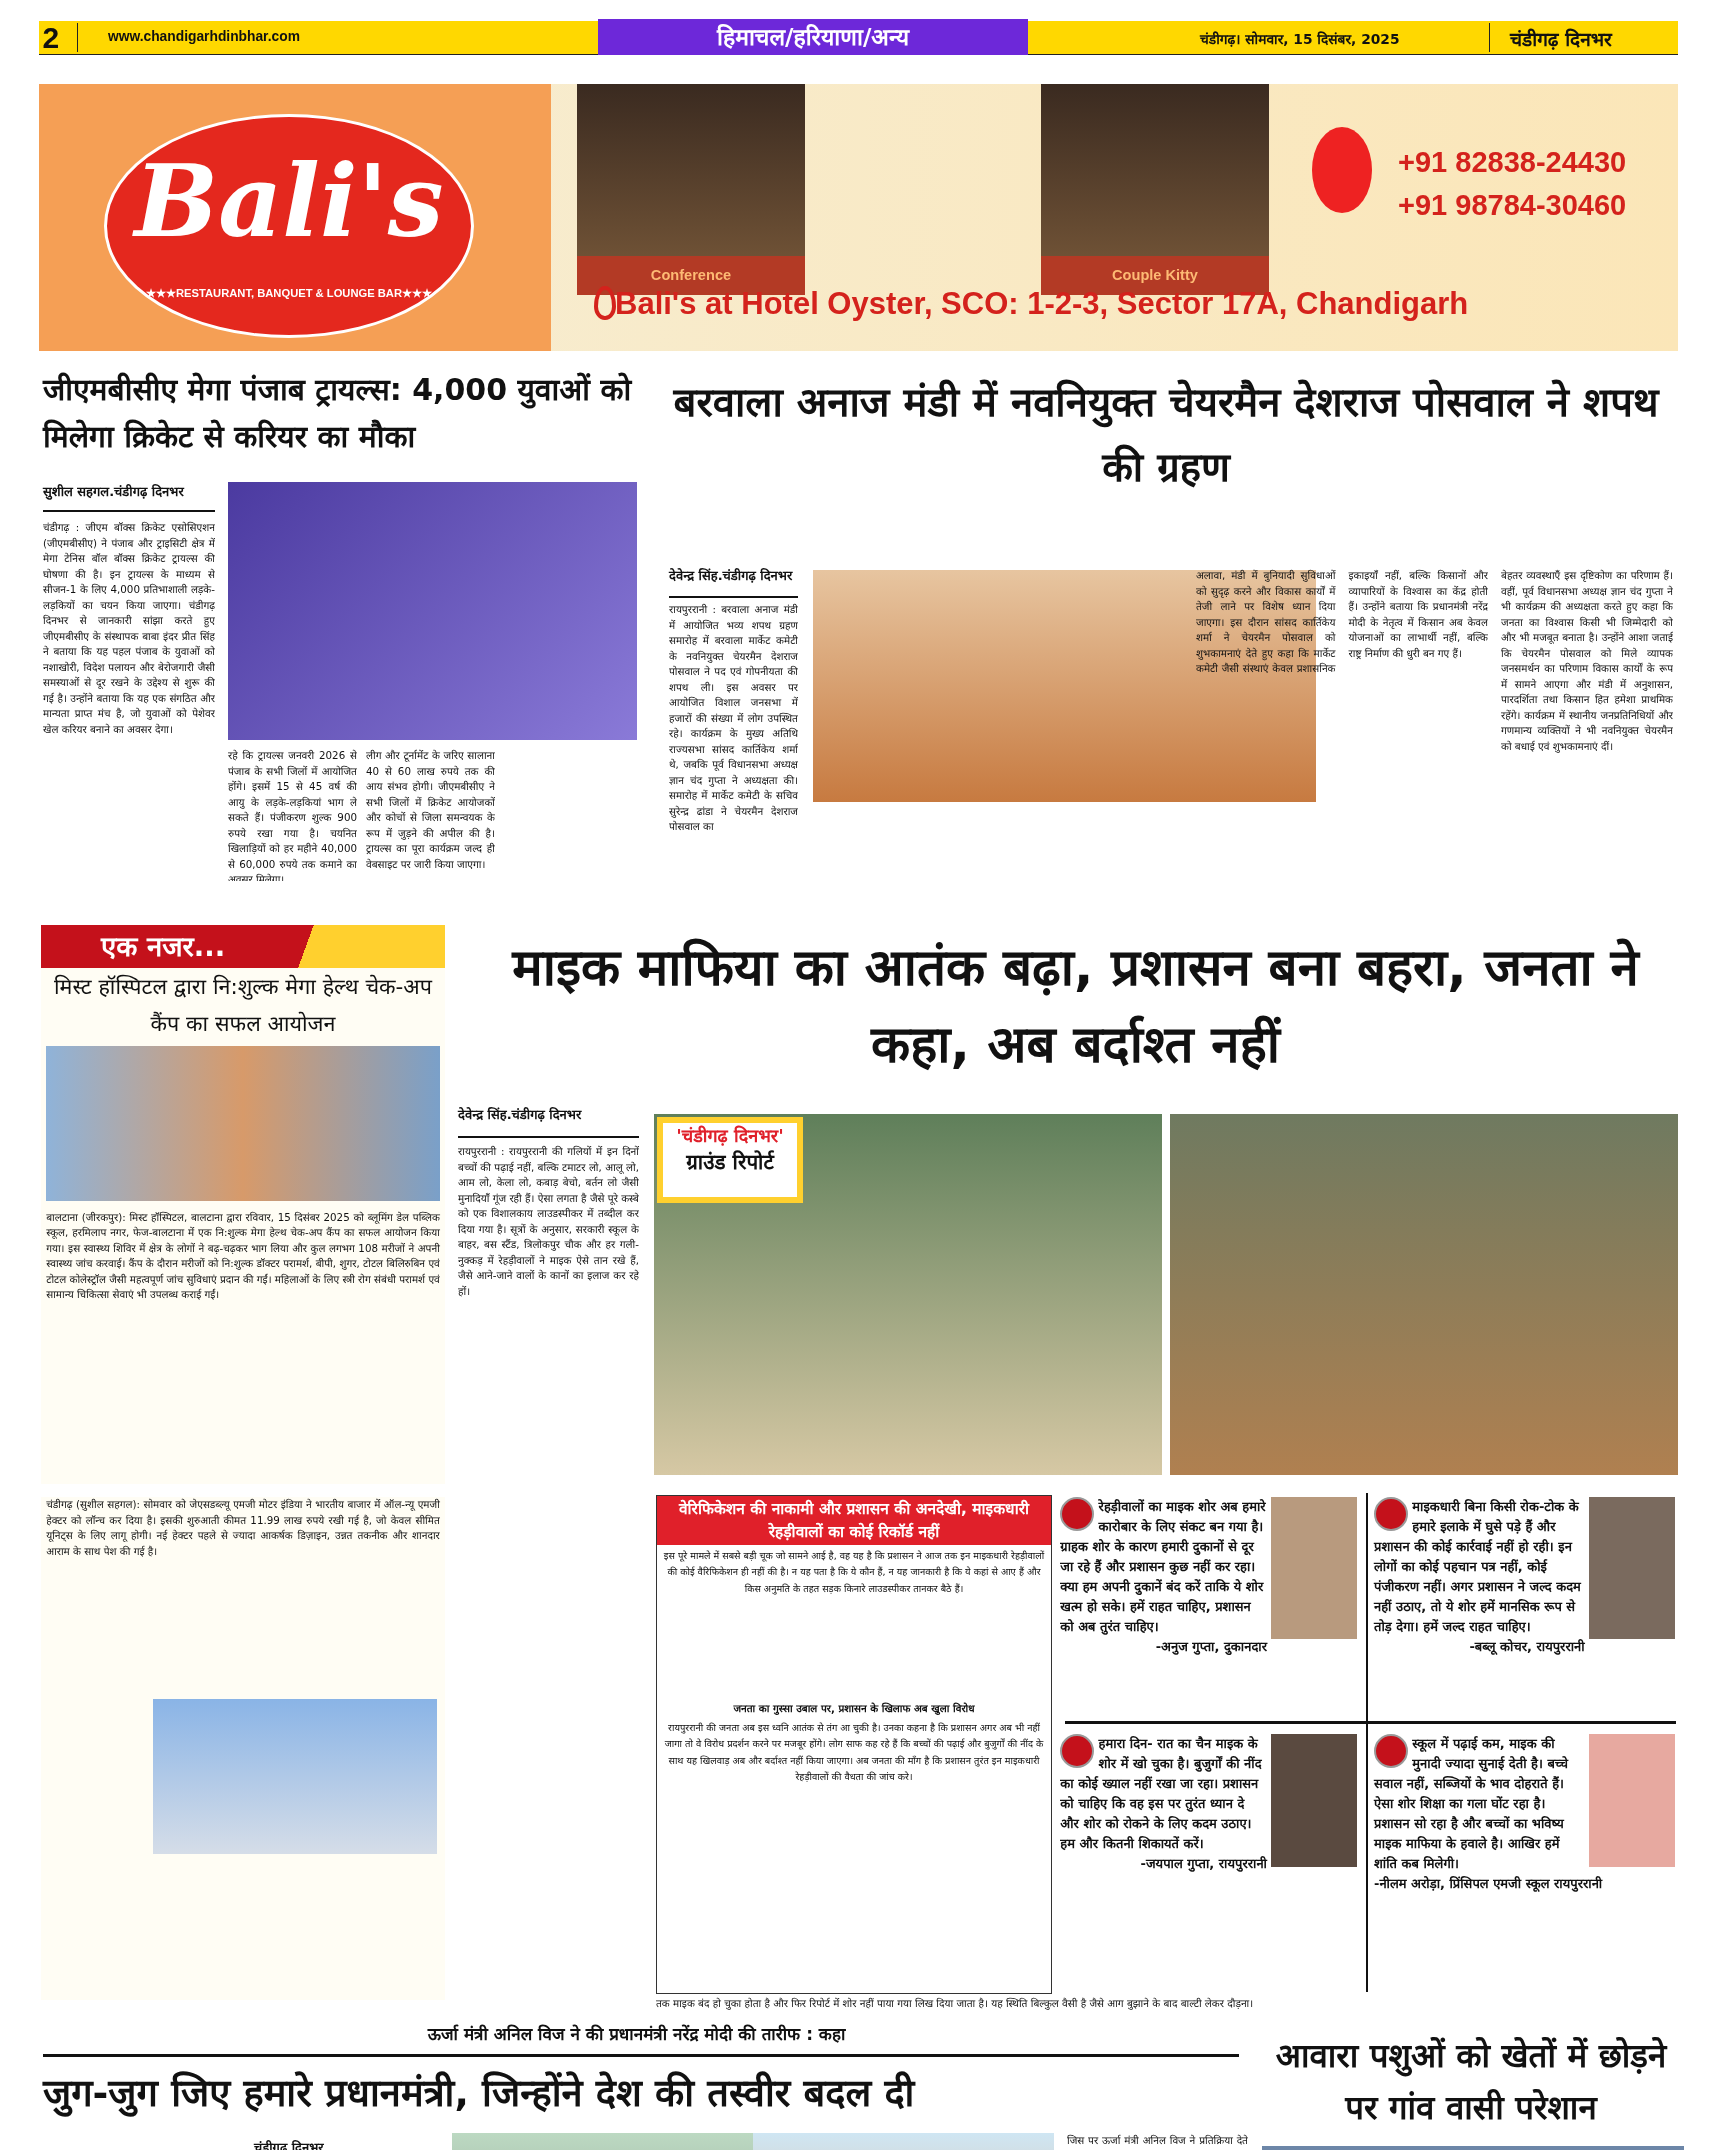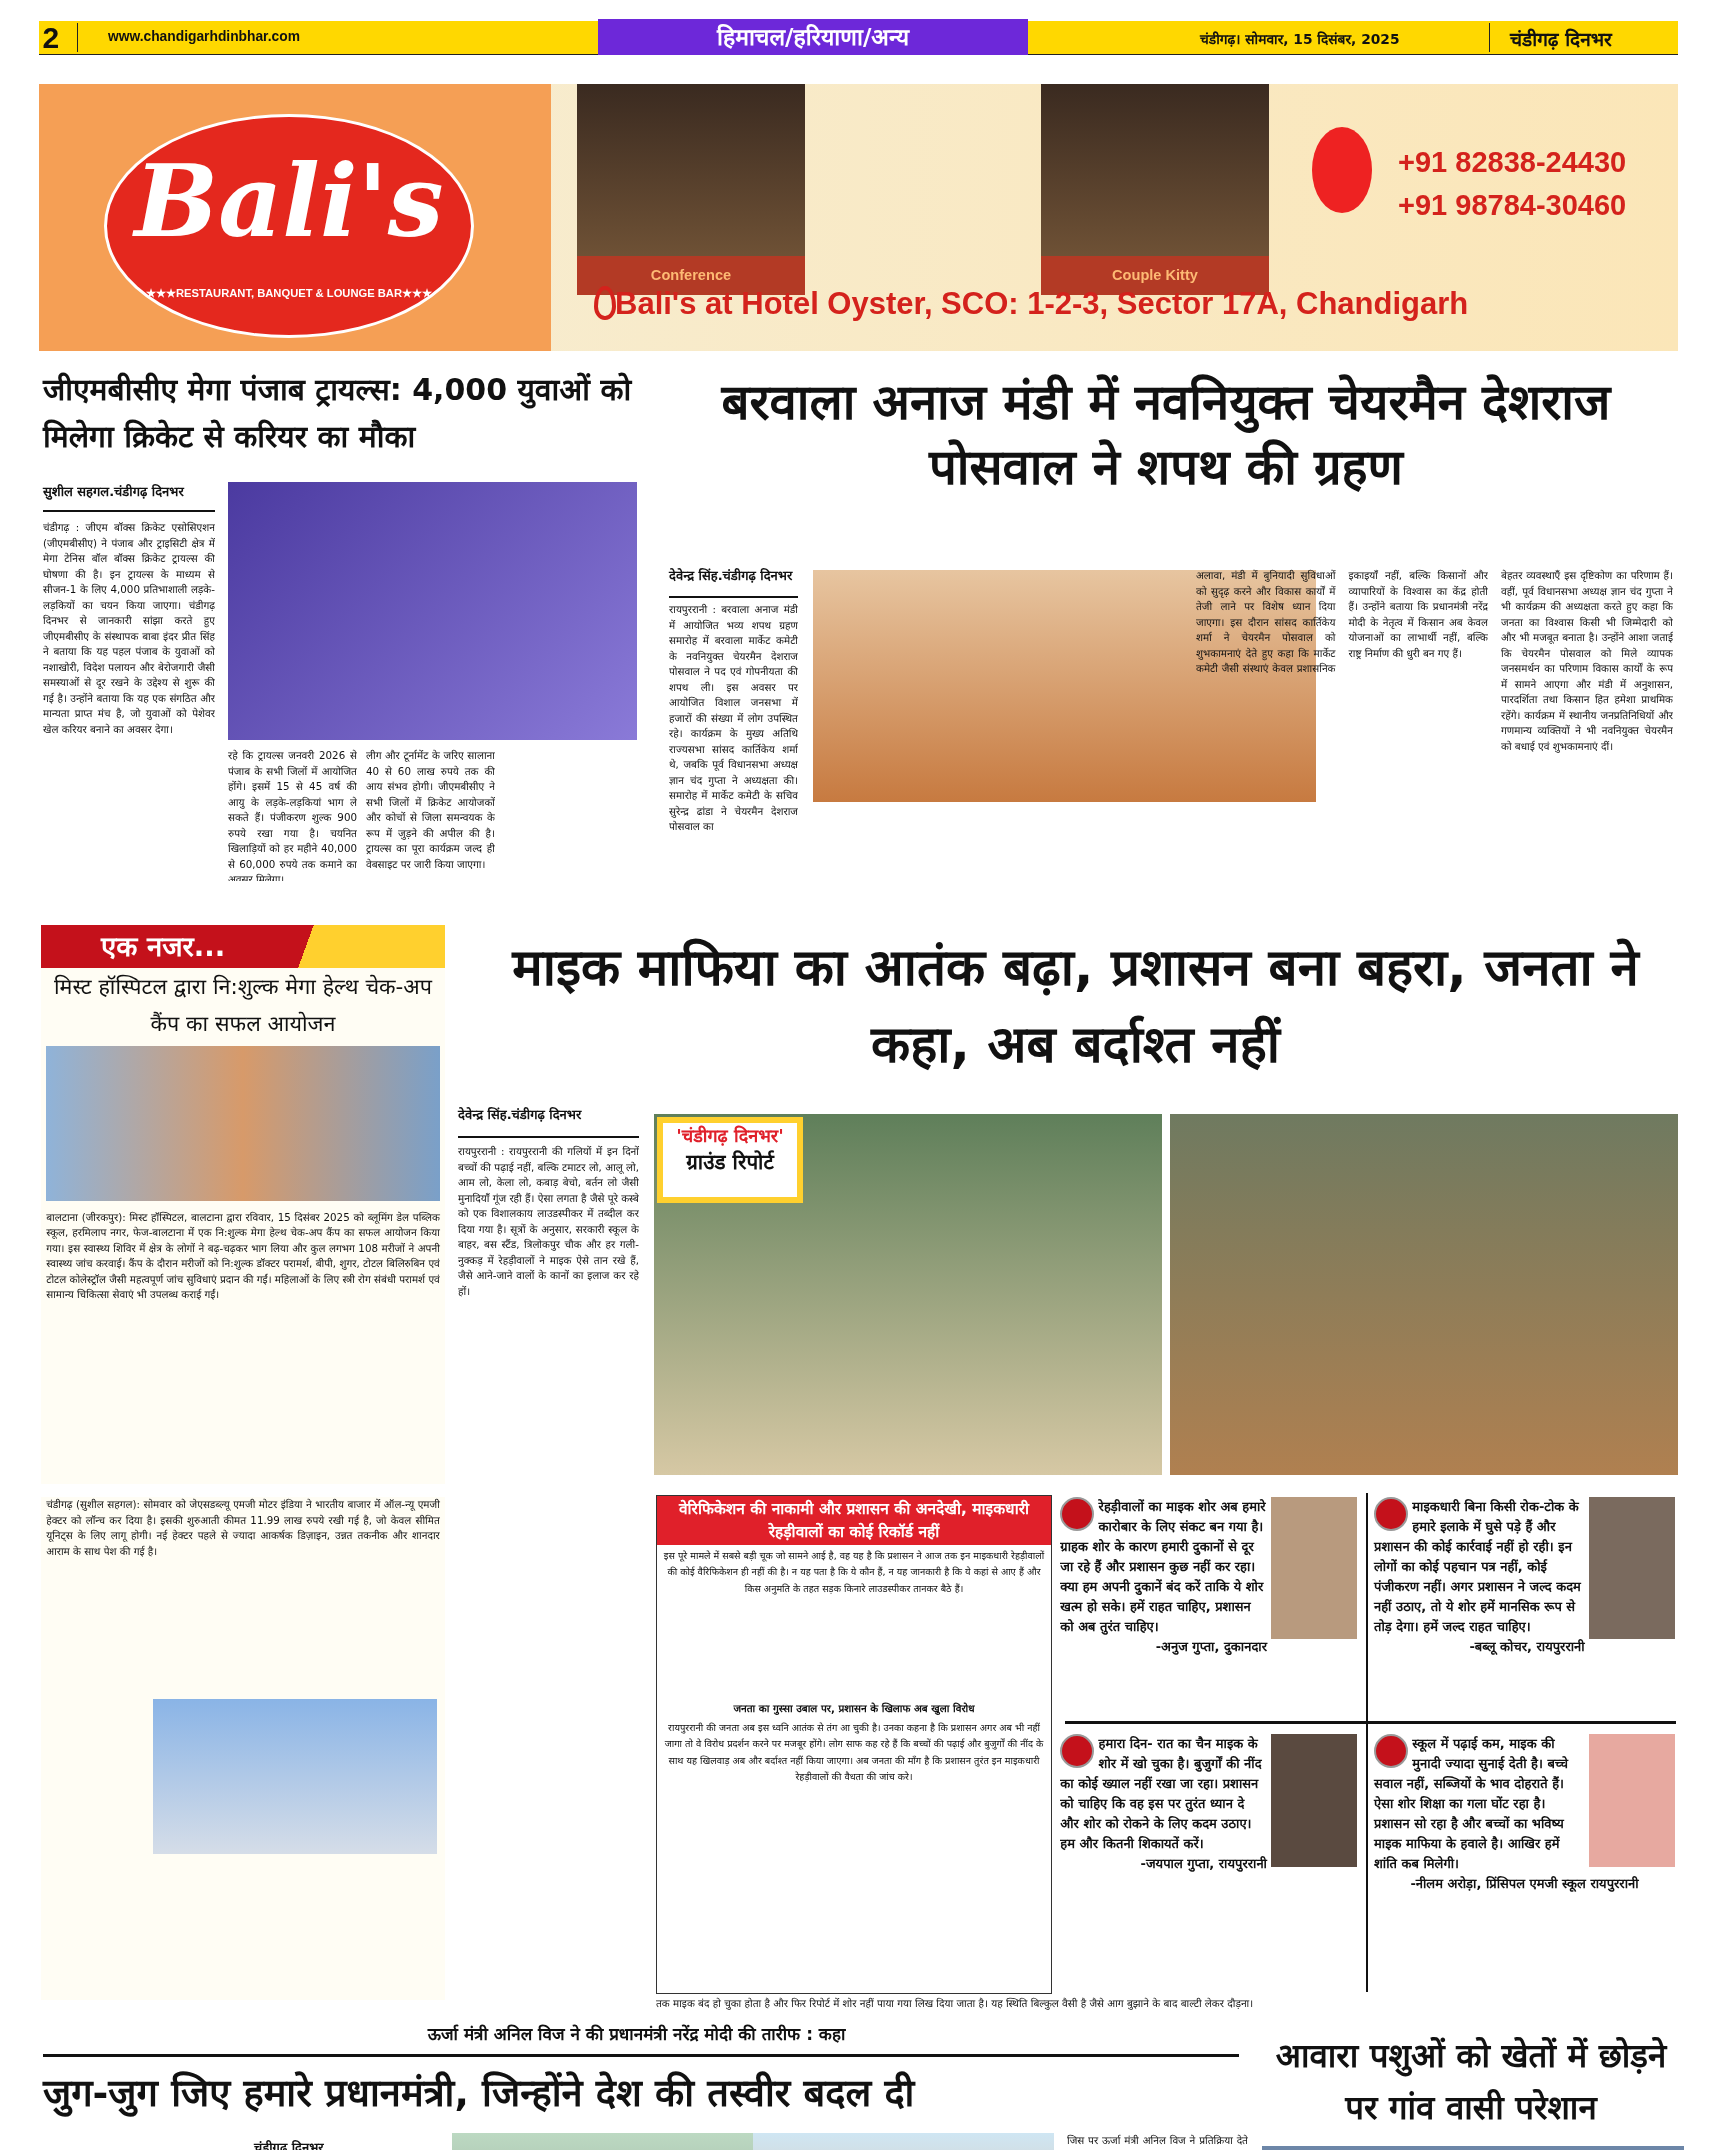--- a/index.html
+++ b/index.html
@@ -71,21 +71,21 @@
   <h2 style="font-size:30px;line-height:47px">जीएमबीसीए मेगा पंजाब ट्रायल्स: 4,000 युवाओं को मिलेगा क्रिकेट से करियर का मौका</h2>
 </div>
 <div class="abs by" style="left:43px;top:482px">सुशील सहगल.चंडीगढ़ दिनभर</div>
 <div class="abs rule" style="left:43px;top:510px;width:172px;height:1.7px"></div>
 <div class="abs txt" style="left:43px;top:520px;width:172px;height:361px;overflow:hidden">चंडीगढ़ : जीएम बॉक्स क्रिकेट एसोसिएशन (जीएमबीसीए) ने पंजाब और ट्राइसिटी क्षेत्र में मेगा टेनिस बॉल बॉक्स क्रिकेट ट्रायल्स की घोषणा की है। इन ट्रायल्स के माध्यम से सीजन-1 के लिए 4,000 प्रतिभाशाली लड़के-लड़कियों का चयन किया जाएगा। चंडीगढ़ दिनभर से जानकारी सांझा करते हुए जीएमबीसीए के संस्थापक बाबा इंदर प्रीत सिंह ने बताया कि यह पहल पंजाब के युवाओं को नशाखोरी, विदेश पलायन और बेरोजगारी जैसी समस्याओं से दूर रखने के उद्देश्य से शुरू की गई है। उन्होंने बताया कि यह एक संगठित और मान्यता प्राप्त मंच है, जो युवाओं को पेशेवर खेल करियर बनाने का अवसर देगा।</div>
 <div class="abs img" style="left:228px;top:482px;width:409px;height:258px;background:linear-gradient(135deg,#4b3aa0,#8a7ad8)"></div>
 <div class="abs txt" style="left:228px;top:748px;width:129px;height:133px;overflow:hidden">रहे कि ट्रायल्स जनवरी 2026 से पंजाब के सभी जिलों में आयोजित होंगे। इसमें 15 से 45 वर्ष की आयु के लड़के-लड़कियां भाग ले सकते हैं। पंजीकरण शुल्क 900 रुपये रखा गया है। चयनित खिलाड़ियों को हर महीने 40,000 से 60,000 रुपये तक कमाने का अवसर मिलेगा।</div>
 <div class="abs txt" style="left:366px;top:748px;width:129px;height:133px;overflow:hidden">लीग और टूर्नामेंट के जरिए सालाना 40 से 60 लाख रुपये तक की आय संभव होगी। जीएमबीसीए ने सभी जिलों में क्रिकेट आयोजकों और कोचों से जिला समन्वयक के रूप में जुड़ने की अपील की है। ट्रायल्स का पूरा कार्यक्रम जल्द ही वेबसाइट पर जारी किया जाएगा।</div>
 
 <div class="abs" style="left:654px;top:370px;width:1024px;text-align:center">
-  <h1 style="font-size:49px;line-height:65px">बरवाला अनाज मंडी में नवनियुक्त चेयरमैन देशराज पोसवाल ने शपथ की ग्रहण</h1>
+  <h1 style="font-size:40px;line-height:65px">बरवाला अनाज मंडी में नवनियुक्त चेयरमैन देशराज पोसवाल ने शपथ की ग्रहण</h1>
 </div>
 <div class="abs by" style="left:669px;top:566px">देवेन्द्र सिंह.चंडीगढ़ दिनभर</div>
 <div class="abs rule" style="left:669px;top:596px;width:129px;height:1.7px"></div>
 <div class="abs txt" style="left:669px;top:602px;width:129px;height:284px;overflow:hidden">रायपुररानी : बरवाला अनाज मंडी में आयोजित भव्य शपथ ग्रहण समारोह में बरवाला मार्केट कमेटी के नवनियुक्त चेयरमैन देशराज पोसवाल ने पद एवं गोपनीयता की शपथ ली। इस अवसर पर आयोजित विशाल जनसभा में हजारों की संख्या में लोग उपस्थित रहे। कार्यक्रम के मुख्य अतिथि राज्यसभा सांसद कार्तिकेय शर्मा थे, जबकि पूर्व विधानसभा अध्यक्ष ज्ञान चंद गुप्ता ने अध्यक्षता की। समारोह में मार्केट कमेटी के सचिव सुरेन्द्र ढांडा ने चेयरमैन देशराज पोसवाल का</div>
 <div class="abs img" style="left:813px;top:570px;width:503px;height:232px;background:linear-gradient(#e7c5a0,#c77a40)"></div>
 <div class="abs txt" style="left:1196px;top:568px;width:292px;height:318px;overflow:hidden;column-count:2;column-gap:13px">अलावा, मंडी में बुनियादी सुविधाओं को सुदृढ़ करने और विकास कार्यों में तेजी लाने पर विशेष ध्यान दिया जाएगा। इस दौरान सांसद कार्तिकेय शर्मा ने चेयरमैन पोसवाल को शुभकामनाएं देते हुए कहा कि मार्केट कमेटी जैसी संस्थाएं केवल प्रशासनिक इकाइयाँ नहीं, बल्कि किसानों और व्यापारियों के विश्वास का केंद्र होती हैं। उन्होंने बताया कि प्रधानमंत्री नरेंद्र मोदी के नेतृत्व में किसान अब केवल योजनाओं का लाभार्थी नहीं, बल्कि राष्ट्र निर्माण की धुरी बन गए हैं।</div>
 <div class="abs txt" style="left:1501px;top:568px;width:172px;height:318px;overflow:hidden">बेहतर व्यवस्थाएँ इस दृष्टिकोण का परिणाम हैं। वहीं, पूर्व विधानसभा अध्यक्ष ज्ञान चंद गुप्ता ने भी कार्यक्रम की अध्यक्षता करते हुए कहा कि जनता का विश्वास किसी भी जिम्मेदारी को और भी मजबूत बनाता है। उन्होंने आशा जताई कि चेयरमैन पोसवाल को मिले व्यापक जनसमर्थन का परिणाम विकास कार्यों के रूप में सामने आएगा और मंडी में अनुशासन, पारदर्शिता तथा किसान हित हमेशा प्राथमिक रहेंगे। कार्यक्रम में स्थानीय जनप्रतिनिधियों और गणमान्य व्यक्तियों ने भी नवनियुक्त चेयरमैन को बधाई एवं शुभकामनाएं दीं।</div>
 
 <div class="abs" style="left:41px;top:925px;width:404px;height:559px;background:#fffdf4">
   <div style="height:43px;background:linear-gradient(110deg,#c4111b 65%,#ffd02e 65%);color:#fff;font:bold 27.5px 'DejaVu Sans',sans-serif;padding-left:60px;line-height:43px">एक नजर...</div>
@@ -135,21 +135,21 @@
     <div style="text-align:right">-जयपाल गुप्ता, रायपुररानी</div>
   </div>
   <div class="quote" style="position:absolute;left:318px;top:4.3px;width:301px">
     <div class="img" style="float:right;width:86px;height:142px;background:#7a6a5e;margin-left:4.3px"></div>
     <span class="dot"></span><span>माइकधारी बिना किसी रोक-टोक के हमारे इलाके में घुसे पड़े हैं और प्रशासन की कोई कार्रवाई नहीं हो रही। इन लोगों का कोई पहचान पत्र नहीं, कोई पंजीकरण नहीं। अगर प्रशासन ने जल्द कदम नहीं उठाए, तो ये शोर हमें मानसिक रूप से तोड़ देगा। हमें जल्द राहत चाहिए।</span>
     <div style="text-align:right">-बब्लू कोचर, रायपुररानी</div>
   </div>
   <div class="quote" style="position:absolute;left:318px;top:241px;width:301px">
     <div class="img" style="float:right;width:86px;height:133px;background:#e7a9a0;margin-left:4.3px"></div>
     <span class="dot"></span><span>स्कूल में पढ़ाई कम, माइक की मुनादी ज्यादा सुनाई देती है। बच्चे सवाल नहीं, सब्जियों के भाव दोहराते हैं। ऐसा शोर शिक्षा का गला घोंट रहा है। प्रशासन सो रहा है और बच्चों का भविष्य माइक माफिया के हवाले है। आखिर हमें शांति कब मिलेगी।</span>
-    <div style="text-align:center">-नीलम अरोड़ा, प्रिंसिपल एमजी स्कूल रायपुररानी</div>
+    <div style="text-align:left">-नीलम अरोड़ा, प्रिंसिपल एमजी स्कूल रायपुररानी</div>
   </div>
 </div>
 <div class="abs txt" style="left:656px;top:1996px;width:1024px;white-space:nowrap;overflow:hidden">तक माइक बंद हो चुका होता है और फिर रिपोर्ट में शोर नहीं पाया गया लिख दिया जाता है। यह स्थिति बिल्कुल वैसी है जैसे आग बुझाने के बाद बाल्टी लेकर दौड़ना।</div>
 
 <div class="abs" style="left:43px;top:2022px;width:1187px;text-align:center;font:bold 17px 'DejaVu Sans',sans-serif">ऊर्जा मंत्री अनिल विज ने की प्रधानमंत्री नरेंद्र मोदी की तारीफ : कहा</div>
 <div class="abs rule" style="left:43px;top:2054px;width:1196px;height:3.4px"></div>
 <div class="abs" style="left:43px;top:2065px;width:1196px;font:bold 38px/56px 'DejaVu Sans',sans-serif;white-space:nowrap">जुग-जुग जिए हमारे प्रधानमंत्री, जिन्होंने देश की तस्वीर बदल दी</div>
 <div class="abs" style="left:47px;top:2146px;width:172px;text-align:center;font:bold 19px/30px 'DejaVu Sans',sans-serif">कांग्रेस रैली में पीएम मोदी के खिलाफ नारे लगाने पर ऊर्जा मंत्री अनिल विज का तीखा हमला - बोले निराश, हताश, हारे हुए लोग ही ऐसी बातें करते हैं</div>
 
 <div class="abs by" style="left:254px;top:2138px">चंडीगढ़ दिनभर</div>

